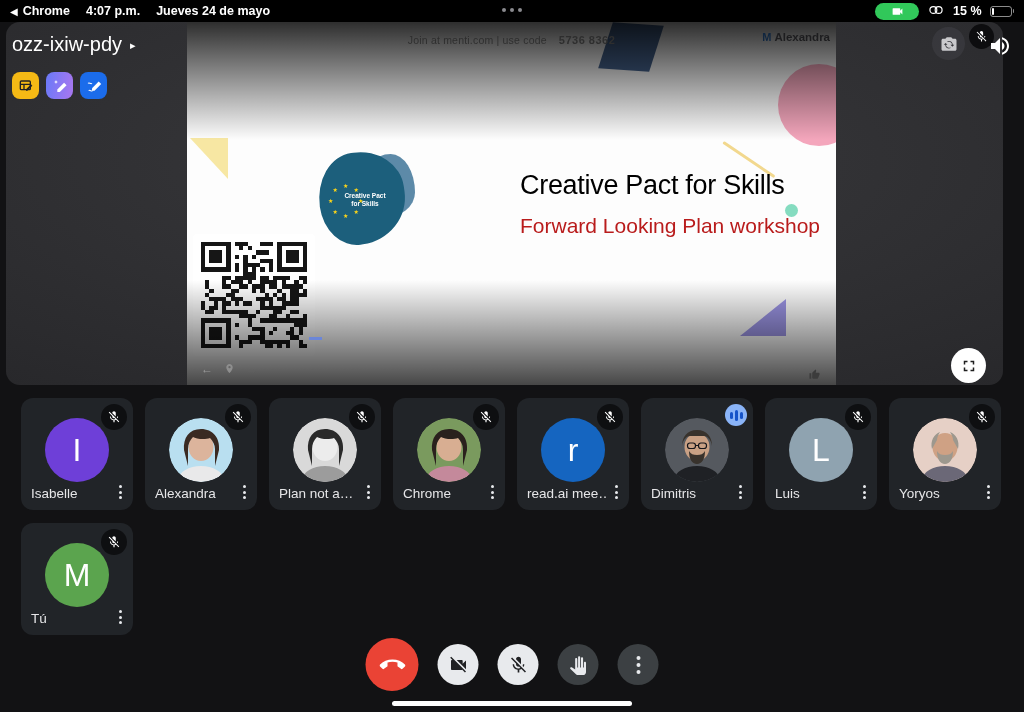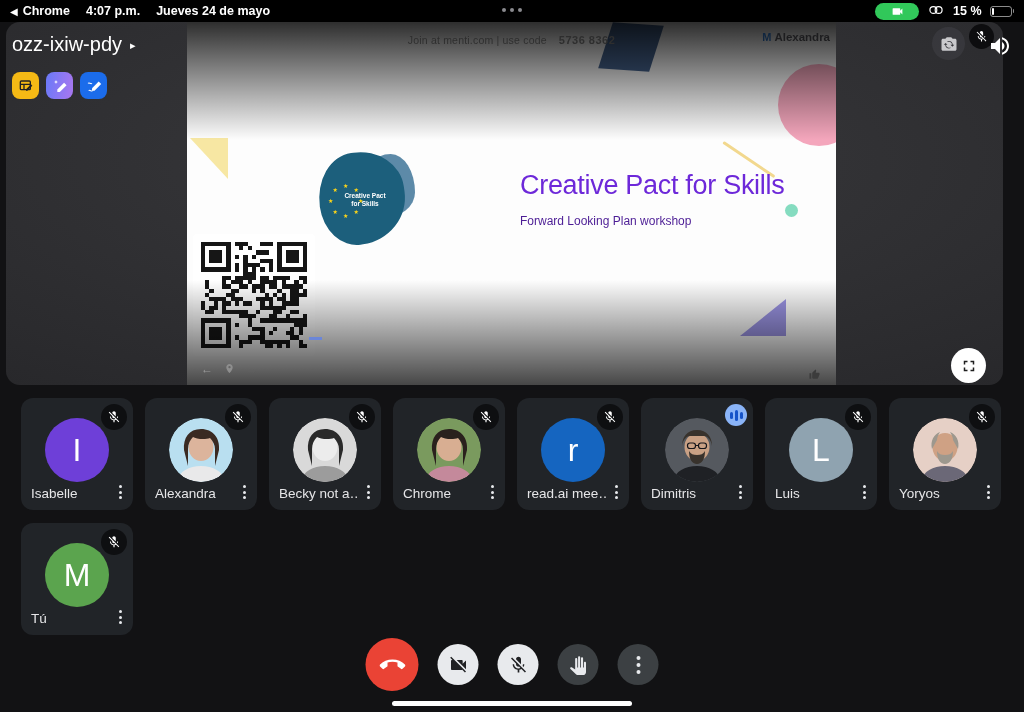--- a/index.html
+++ b/index.html
@@ -48,23 +48,23 @@
 
   .blob-wrap { position:absolute; left:132px; top:128px; width:110px; height:105px; }
   .blob2 { position:absolute; left:42px; top:4px; width:54px; height:64px; background:#5d8aa8;
     border-radius:55% 45% 60% 40% / 50% 60% 40% 50%; }
   .blob1 { position:absolute; left:0; top:2px; width:86px; height:92px; background:#1c5f7c;
     border-radius:46% 54% 58% 42% / 55% 45% 52% 48%; transform:rotate(-8deg); }
   .blob-label { position:absolute; left:18px; top:42px; width:56px; text-align:center; color:#fff;
     font-size:6.5px; font-weight:700; line-height:1.3; z-index:3; }
   .eu-star { position:absolute; color:#ffd617; font-size:6px; z-index:3; line-height:1; }
 
-  .slide-title { position:absolute; left:333px; top:148px; font-size:27px; font-weight:500; color:#6d28d9;
+  .slide-title { position:absolute; left:333px; top:148px; font-size:27px; font-weight:500; color:#000000;
     white-space:nowrap; letter-spacing:-.3px; z-index:2; }
-  .slide-subtitle { position:absolute; left:333px; top:192px; font-size:12px; color:#4c1d95; white-space:nowrap; z-index:2; }
+  .slide-subtitle { position:absolute; left:333px; top:192px; font-size:21px; color:#b91c1c; white-space:nowrap; z-index:2; }
 
   .qr-panel { position:absolute; left:6px; top:212px; width:122px; height:122px; background:rgba(255,255,255,.92);
     border-radius:4px; padding:8px; z-index:2; }
   .cursor-dash { position:absolute; left:122px; top:315px; width:13px; height:2.5px; background:#6b86d8; z-index:7; }
 
   .slide-nav { position:absolute; left:14px; top:338px; display:flex; align-items:center; gap:11px; z-index:7; }
   .slide-nav .arrow { font-size:12px; color:#9a9a9a; }
   .slide-nav .arrow.next { color:#606060; }
   .slide-nav svg { width:11px; fill:#8e8e8e; }
   .thumb-up { position:absolute; left:622px; top:344px; z-index:7; }
@@ -654,21 +654,21 @@
               </clipPath>
             </defs>
             <circle cx="32" cy="32" r="32" fill="#d9d9d9"></circle>
             <g clip-path="url(#clip1)">
               <ellipse cx="32" cy="29" rx="12.5" ry="14" fill="#ececec"></ellipse>
               <path d="M32 11c-12 0-18 9-17 21l4 16V31c0-5 2-9 5-12 3 2 12 3 17 1 3 3 5 7 5 11v17l4-16c1-12-6-21-18-21z" fill="#2a2a2a"></path>
               <path d="M8 64c2-11 12-16 24-16s22 5 24 16z" fill="#9c9c9c"></path>
             </g>
           </svg>
         </div>
-        <div class="pname">Becky not a…</div>
+        <div class="pname">Plan not a…</div>
         <div class="pmenu">
           <i></i>
           <i></i>
           <i></i>
         </div>
       </div>
       <div class="tile">
         <div class="mic-badge">
           <svg viewBox="0 0 24 24">
             <path d="M19 11h-1.7c0 .74-.16 1.43-.43 2.05l1.23 1.23c.56-.98.9-2.09.9-3.28zm-4.02.17c0-.06.02-.11.02-.17V5c0-1.66-1.34-3-3-3S9 3.34 9 5v.18l5.98 5.99zM4.27 3L3 4.27l6.01 6.01V11c0 1.66 1.33 3 2.99 3 .22 0 .44-.03.65-.08l1.66 1.66c-.71.33-1.5.52-2.31.52-2.76 0-5.3-2.1-5.3-5.1H5c0 3.41 2.72 6.23 6 6.72V21h2v-3.28c.91-.13 1.77-.45 2.54-.9L19.73 21 21 19.73 4.27 3z"></path>

